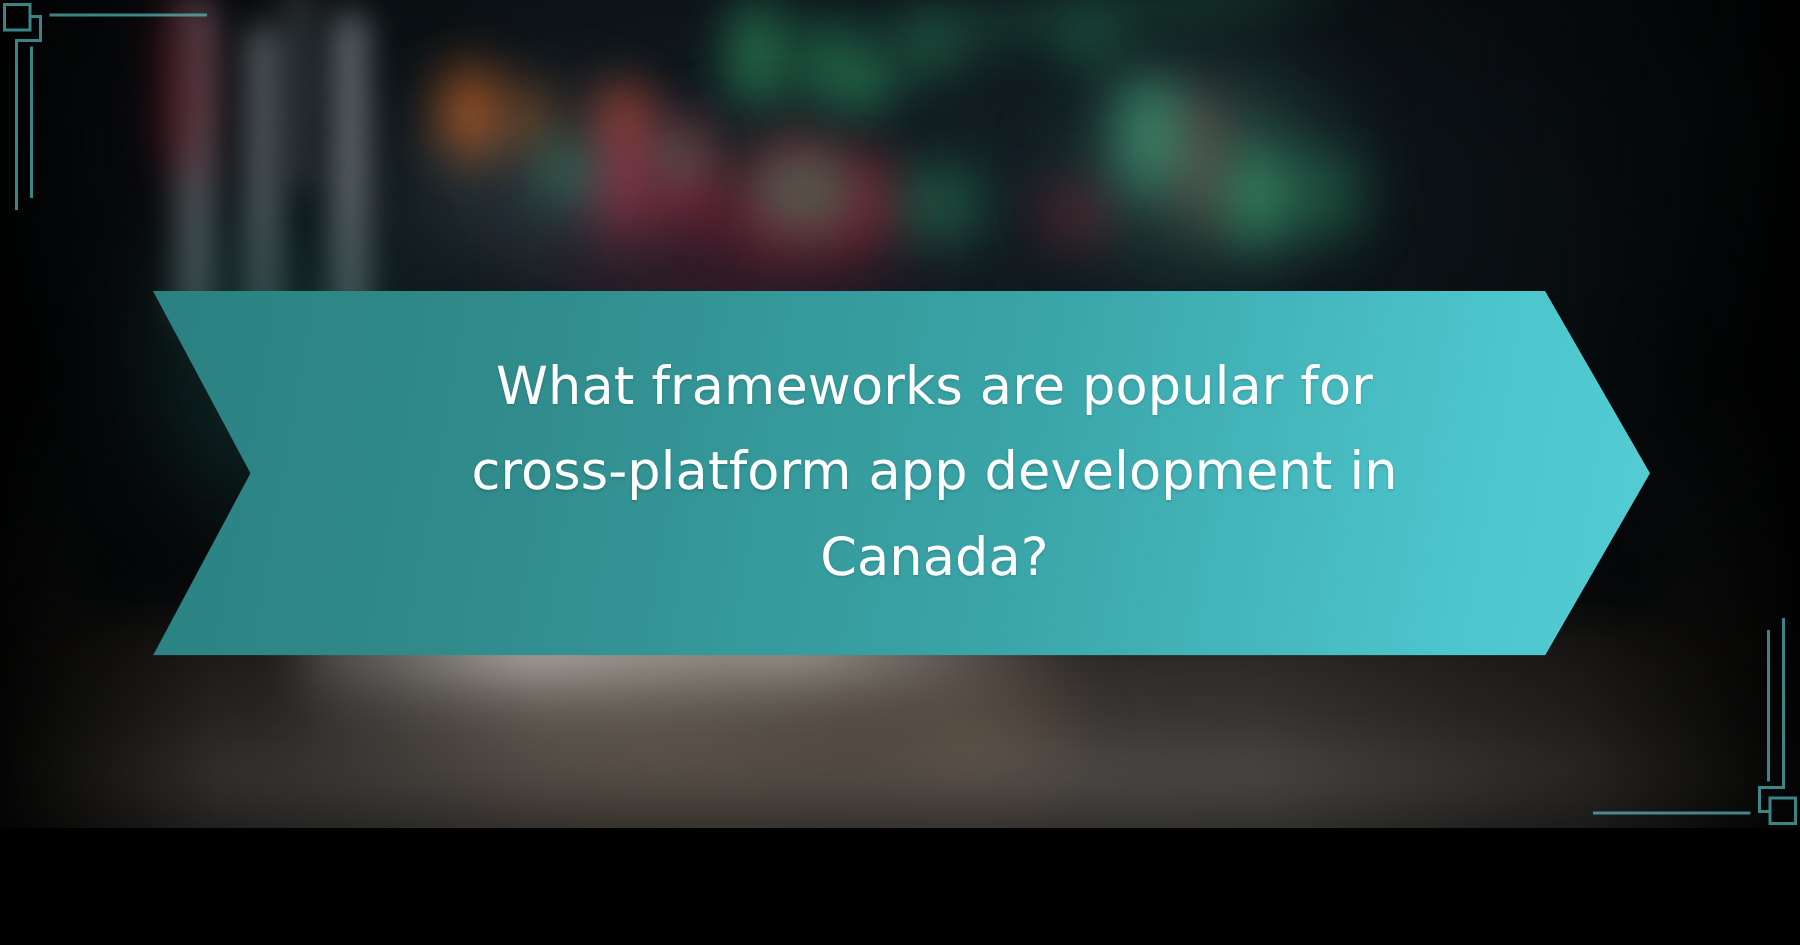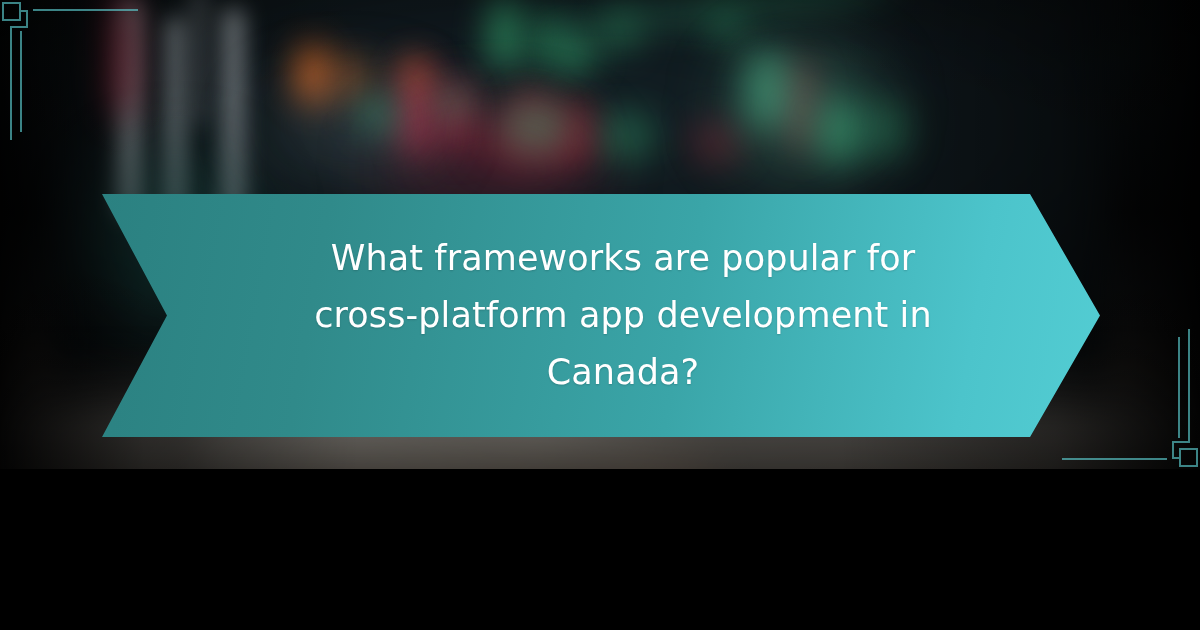--- a/index.html
+++ b/index.html
@@ -7,21 +7,21 @@
     padding: 0;
     background: #000;
   }
   body {
     font-family: "DejaVu Sans", sans-serif;
   }
 
   #stage {
     position: relative;
     width: 1200px;
-    height: 469px;
+    height: 552px;
     overflow: hidden;
     background: #0a0c0d;
   }
 
   
   .bg-photo {
     position: absolute;
     inset: -40px;
     overflow: hidden;
   }

